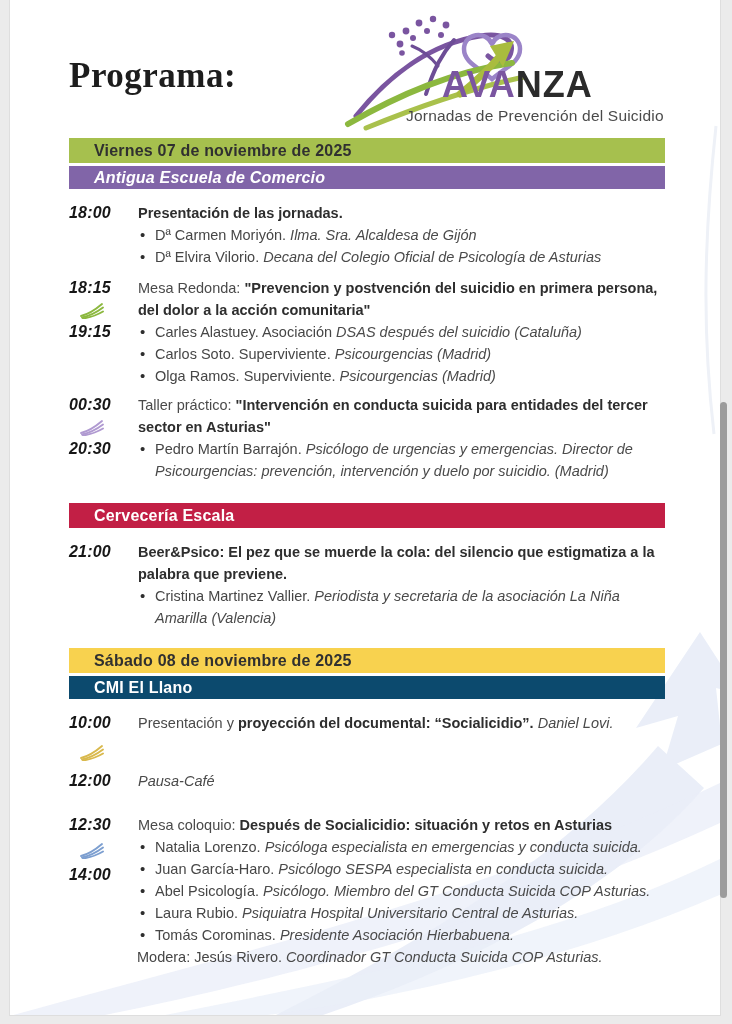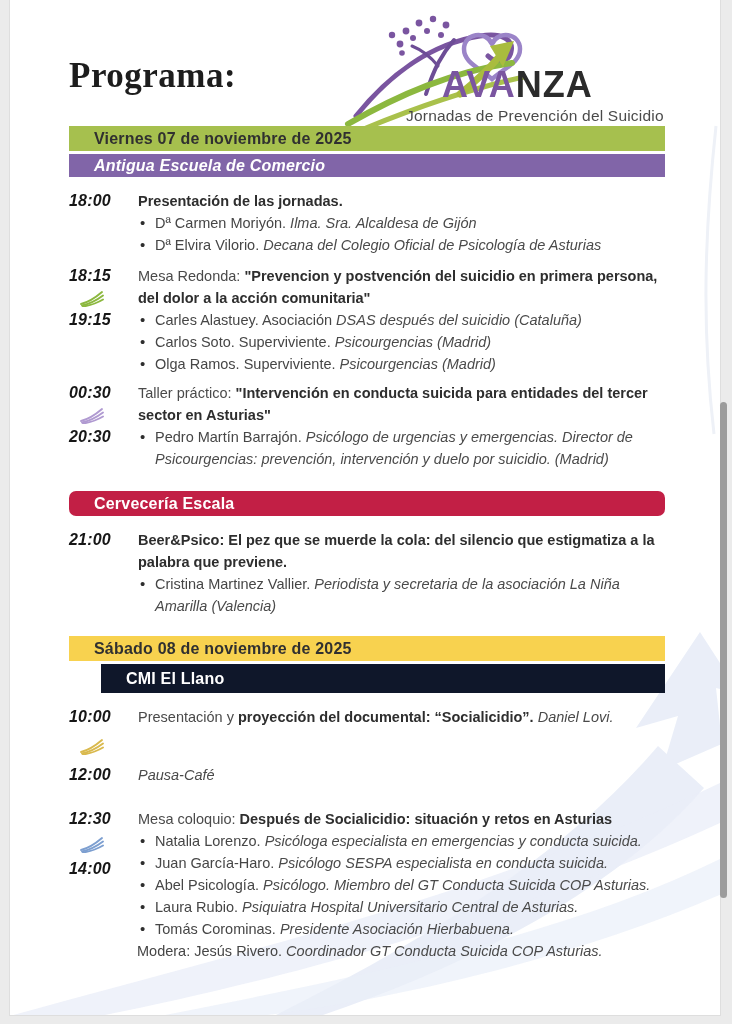--- a/index.html
+++ b/index.html
@@ -28,31 +28,31 @@
     position:absolute;left:102px;top:58px;
     font-size:36px;font-weight:800;letter-spacing:1px;color:#2b2b2b;
   }
   .brand .b1{color:#7a55a0;}
   .logo-sub{
     position:absolute;left:66px;top:101px;width:280px;
     font-size:15.5px;color:#4a4a4a;letter-spacing:.2px;
   }
 
   
-  .flow{position:absolute;left:59px;top:126px;width:596px;}
+  .flow{position:absolute;left:59px;top:138px;width:596px;}
 
   .banner{
     height:25px;display:flex;align-items:center;box-sizing:border-box;
     padding-left:25px;font-weight:700;font-size:16px;letter-spacing:.2px;
   }
   .b-green{background:#a6c04e;color:#303030;margin-bottom:3px;}
   .b-purple{background:#8165a8;color:#ffffff;height:23px;font-style:italic;}
-  .b-red{background:#c21f45;color:#ffffff;margin-top:21px;border-radius:7px;}
+  .b-red{background:#c21f45;color:#ffffff;margin-top:21px;}
   .b-yellow{background:#f8d24f;color:#303030;margin-top:19px;margin-bottom:3px;}
-  .b-blue{background:#0f172a;color:#ffffff;height:29px;margin-left:32px;}
+  .b-blue{background:#0c4a6e;color:#ffffff;height:23px;}
 
   .row{display:flex;align-items:flex-start;}
   .time-col{width:69px;flex:none;font-style:italic;}
   .time{font-size:16px;font-weight:800;color:#161616;line-height:22px;letter-spacing:.2px;}
   .feather{display:block;margin:3px 0 2px 10px;}
   .evt{flex:1;min-width:0;}
   .evt-title{font-size:14.5px;line-height:22px;color:#4a4a4a;}
   .evt-title b{color:#2e2e2e;font-weight:700;}
   .evt-title .it{font-style:italic;}
   ul.speakers{list-style:none;margin:0;padding:0;}

